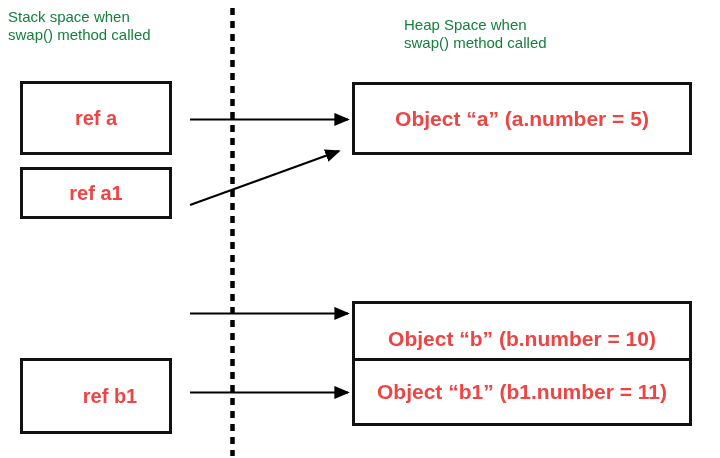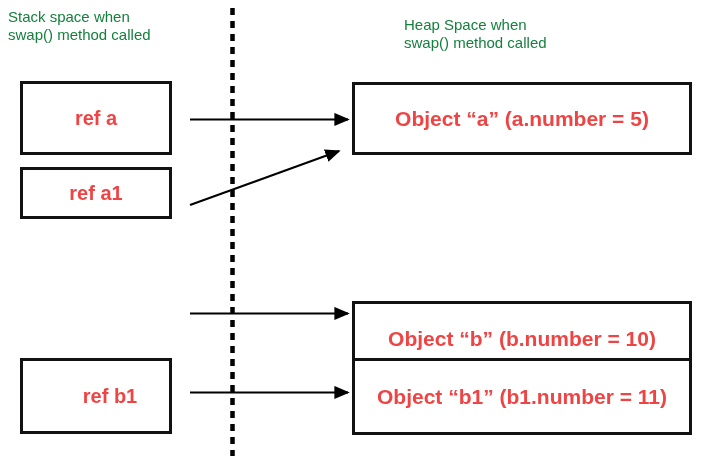--- a/index.html
+++ b/index.html
@@ -66,21 +66,21 @@
     font-size: 21px;
   }
 
   #stack-node-0 { top: 81px;  height: 74px; }
   #stack-node-1 { top: 167px; height: 52px; }
   #stack-node-2 { top: 276px; height: 76px; }
   #stack-node-3 { top: 358px; height: 76px; padding-left: 28px; }
 
   #heap-node-0 { top: 82px;  height: 73px; }
   #heap-node-1 { top: 277px; height: 75px; margin-top: 24px; }
-  #heap-node-2 { top: 358px; height: 77px; }
+  #heap-node-2 { top: 358px; height: 68px; }
 
   #divider-svg, #arrows-svg {
     position: absolute;
     left: 0;
     top: 0;
     width: 720px;
     height: 458px;
     pointer-events: none;
   }
 </style>

